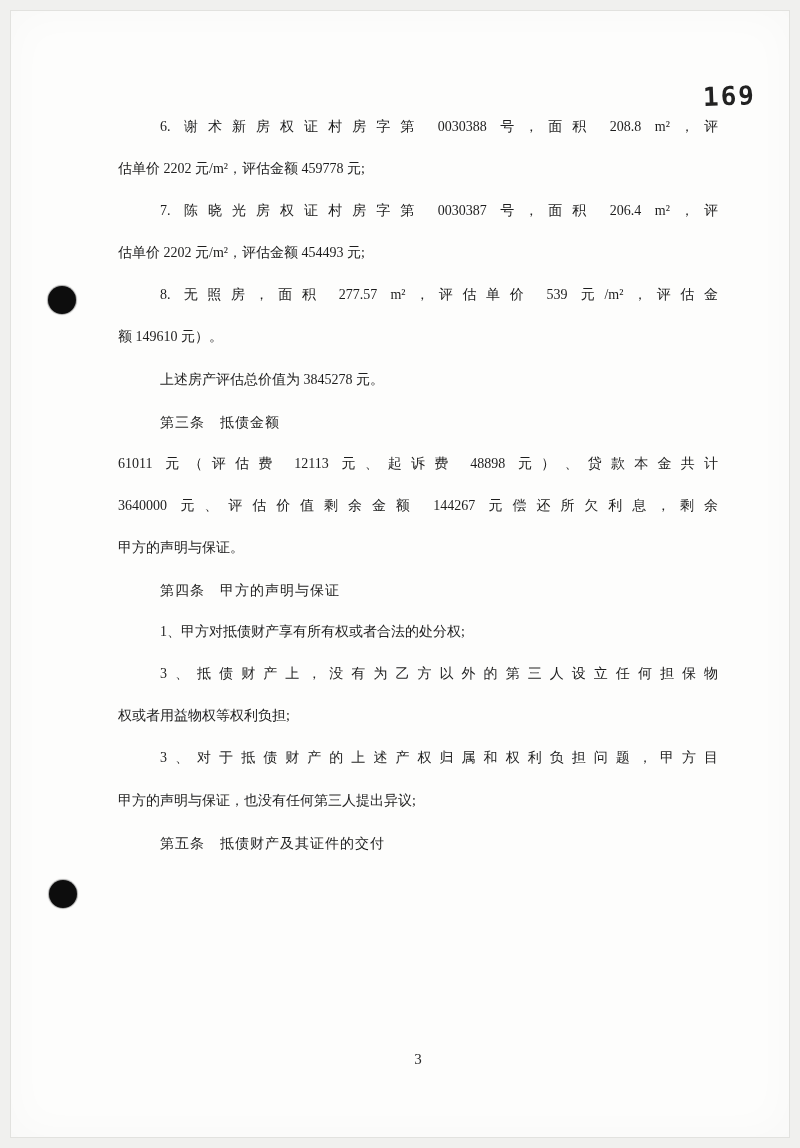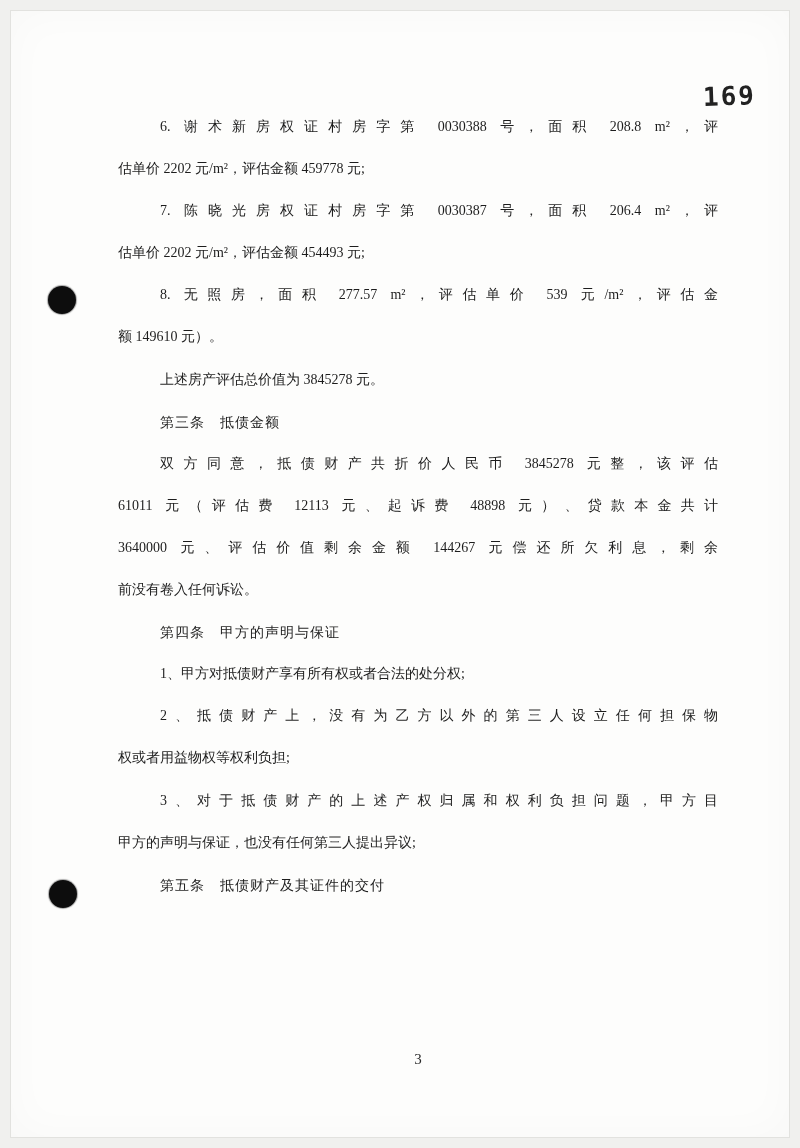--- a/index.html
+++ b/index.html
@@ -90,27 +90,26 @@
 
   <div class="content" id="doc-lines">
       <div class="line body indent fill">6. 谢术新房权证村房字第 0030388 号，面积 208.8 m²，评</div>
       <div class="line body">估单价 2202 元/m²，评估金额 459778 元;</div>
       <div class="line body indent fill">7. 陈晓光房权证村房字第 0030387 号，面积 206.4 m²，评</div>
       <div class="line body">估单价 2202 元/m²，评估金额 454493 元;</div>
       <div class="line body indent fill">8. 无照房，面积 277.57 m²，评估单价 539 元/m²，评估金</div>
       <div class="line body">额 149610 元）。</div>
       <div class="line body indent">上述房产评估总价值为 3845278 元。</div>
       <div class="line heading indent">第三条　抵债金额</div>
-      <div class="line body indent fill">双方同意，抵债财产共折价人民币 3845278 元整，该评估</div>
       <div class="line body fill">61011 元（评估费 12113 元、起诉费 48898 元）、贷款本金共计</div>
       <div class="line body fill">3640000 元、评估价值剩余金额 144267 元偿还所欠利息，剩余</div>
-      <div class="line body">前没有卷入任何诉讼。</div>
+      <div class="line body">甲方的声明与保证。</div>
       <div class="line heading indent">第四条　甲方的声明与保证</div>
       <div class="line body indent">1、甲方对抵债财产享有所有权或者合法的处分权;</div>
-      <div class="line body indent fill">2、抵债财产上，没有为乙方以外的第三人设立任何担保物</div>
+      <div class="line body indent fill">3、抵债财产上，没有为乙方以外的第三人设立任何担保物</div>
       <div class="line body">权或者用益物权等权利负担;</div>
       <div class="line body indent fill">3、对于抵债财产的上述产权归属和权利负担问题，甲方目</div>
       <div class="line body">甲方的声明与保证，也没有任何第三人提出异议;</div>
       <div class="line heading indent">第五条　抵债财产及其证件的交付</div>
     </div>
 
   <div class="footer">3</div>
 </div>
 
 </body></html>

